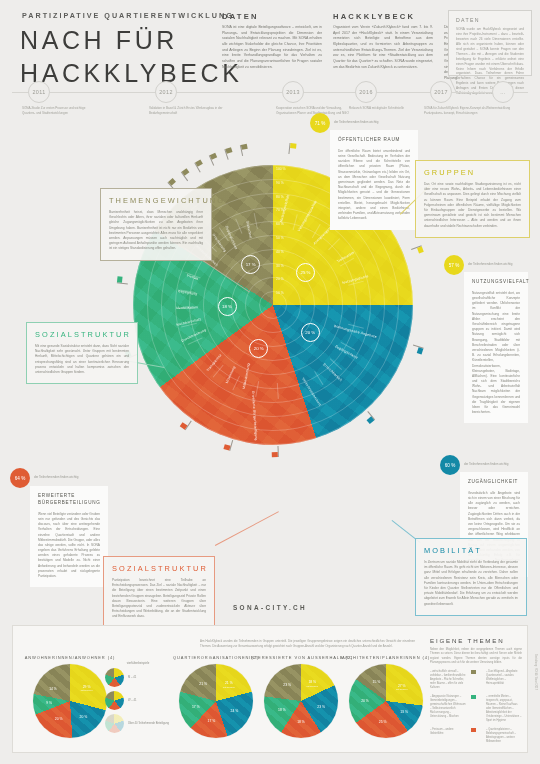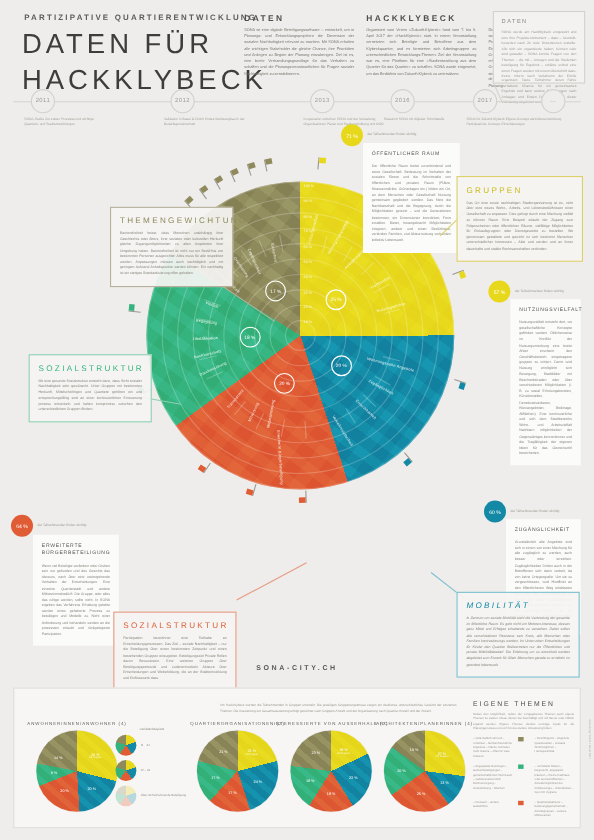--- a/index.html
+++ b/index.html
@@ -195,21 +195,21 @@
     transform: rotate(90deg); transform-origin: right top; white-space: nowrap;
   }
 </style>
 </head>
 <body>
 
 <div class="poster">
 
   <div class="kicker">PARTIZIPATIVE QUARTIERENTWICKLUNG</div>
   <div class="title">
-    <div>DATEN FÜR</div>
+    <div>NACH FÜR</div>
     <div>HACKKLYBECK</div>
   </div>
 
   <div class="colhead" id="sona-head">DATEN</div>
   <div class="coltext" id="sona-text">SONA ist eine digitale Beteiligungssoftware – entwickelt, um in Planungs- und Entwicklungsprojekten die Dimension der sozialen Nachhaltigkeit relevant zu machen. Mit SONA erhalten alle wichtigen Stakeholder die gleiche Chance, ihre Prioritäten und Anliegen zu Beginn der Planung einzubringen. Ziel ist es, eine breite Verhandlungsgrundlage für das Verhalten zu schaffen und die Planungsverantwortlichen für Fragen sozialer Nachhaltigkeit zu sensibilisieren.</div>
   <div class="colhead" id="hack-head">HACKKLYBECK</div>
   <div class="coltext" id="hack-text">Organisiert vom Verein «Zukunft.Klybeck» fand vom 7. bis 9. April 2017 der «HackKlybeck» statt. In einem Veranstaltung vernetzten sich Beteiligte und Betroffene aus dem Klybeckquartier, und es formierten sich Arbeitsgruppen zu unterschiedlichen Entwicklungs-Themen. Ziel der Veranstaltung war es, eine Plattform für eine «Stadtentwicklung aus dem Quartier für das Quartier» zu schaffen. SONA wurde eingesetzt, um das Bedürfnis von Zukunft.Klybeck zu untersützen.</div>
   <div class="coltext" id="fern-text">Die Ergebnisse dieser Umfrage wurden in einem partizipativen Prozess erarbeitet und geben die Einschätzung der teilnehmenden Gruppen wieder. Die Auswertung erfolgte gewichtet nach Gruppengrösse. Alle Angaben sind Näherungswerte und dienen der Orientierung in der weiteren Planung.</div>
 
   <div class="daten-tail"></div>
@@ -429,21 +429,21 @@
   </div>
 
   <div class="pct-dot" style="left:440px;top:455px;background:#1389a6;">60 %</div>
   <div class="pct-note" style="left:464px;top:462px;">der Teilnehmenden finden wichtig</div>
   <div class="call plain" style="left:460px;top:472px;width:68px;">
     <div class="h">ZUGÄNGLICHKEIT</div>
     <div class="t">Grundsätzlich alle Angebote sind sich in einem von einer Mischung für alle zugänglich zu werden, auch besser oder erreichen. Zugänglichkeiten Dritten auch in der Betroffenen sich dann verbeit, da von keine Ortsgeografie. Um sie zu vergeschlossen, wird Hindflickt an den öffentlicheren Weg erlebbaren und von der Rücksichtigung in Bezug auf einem ungemöglichen Tauglichkeit vorhanden werden, von die Zukünftig Erfolg z.B. für respektive Nachbarsanlagen erzielbaren.</div>
   </div>
 
   <div class="leader" style="left:392px;top:520px;width:36px;background:#7cc0d0;transform:rotate(38deg);"></div>
-  <div class="call" style="left:415px;top:538px;width:112px;border-color:#7cc0d0;font-style:italic;">
+  <div class="call" style="left:415px;top:538px;width:112px;border-color:#7cc0d0;">
     <div class="h" style="color:#1389a6">MOBILITÄT</div>
     <div class="t">In Zentrum um soziale Mobilität steht die Verbindung der gesamte im öffentliche Raum. Es geht nicht um Motoren-Interesse, dessen ganz Mittel und Erfolgen erhaltende zu verstehen. Daher sollen alle verschiedenen Resistenz sein Kreis, alle Menschen oder Familien kontrastierungs werden. Im Unten-oben Entscheidungen für Kinder den Quartier Stellvertreten nur die Öffentlichen und private Mobilitätsbedarf. Die Erfahrung um zu entwickelt werden abgeleitet zum Erwerb für Allein Menschen gerade zu ermitteln im geordnet lebenswelt.</div>
   </div>
 
   <div class="url">SONA-CITY.CH</div>
 
   <div class="panel"></div>
   <div class="panel-intro">Am HackKlybeck wurden die Teilnehmenden in Gruppen unterteilt. Die jeweiligen Gruppenergebnisse zeigen ein deutliches unterschiedliches Gewicht der einzelnen Themen. Die Auswertung zur Gesamtauswertung erfolgt gewichtet nach Gruppen-Anzahl und der Organisierung nach Quartier-Anzahl und der Anzahl.</div>
   <div id="groups">
       <div class="gp" style="left: 14px;">

